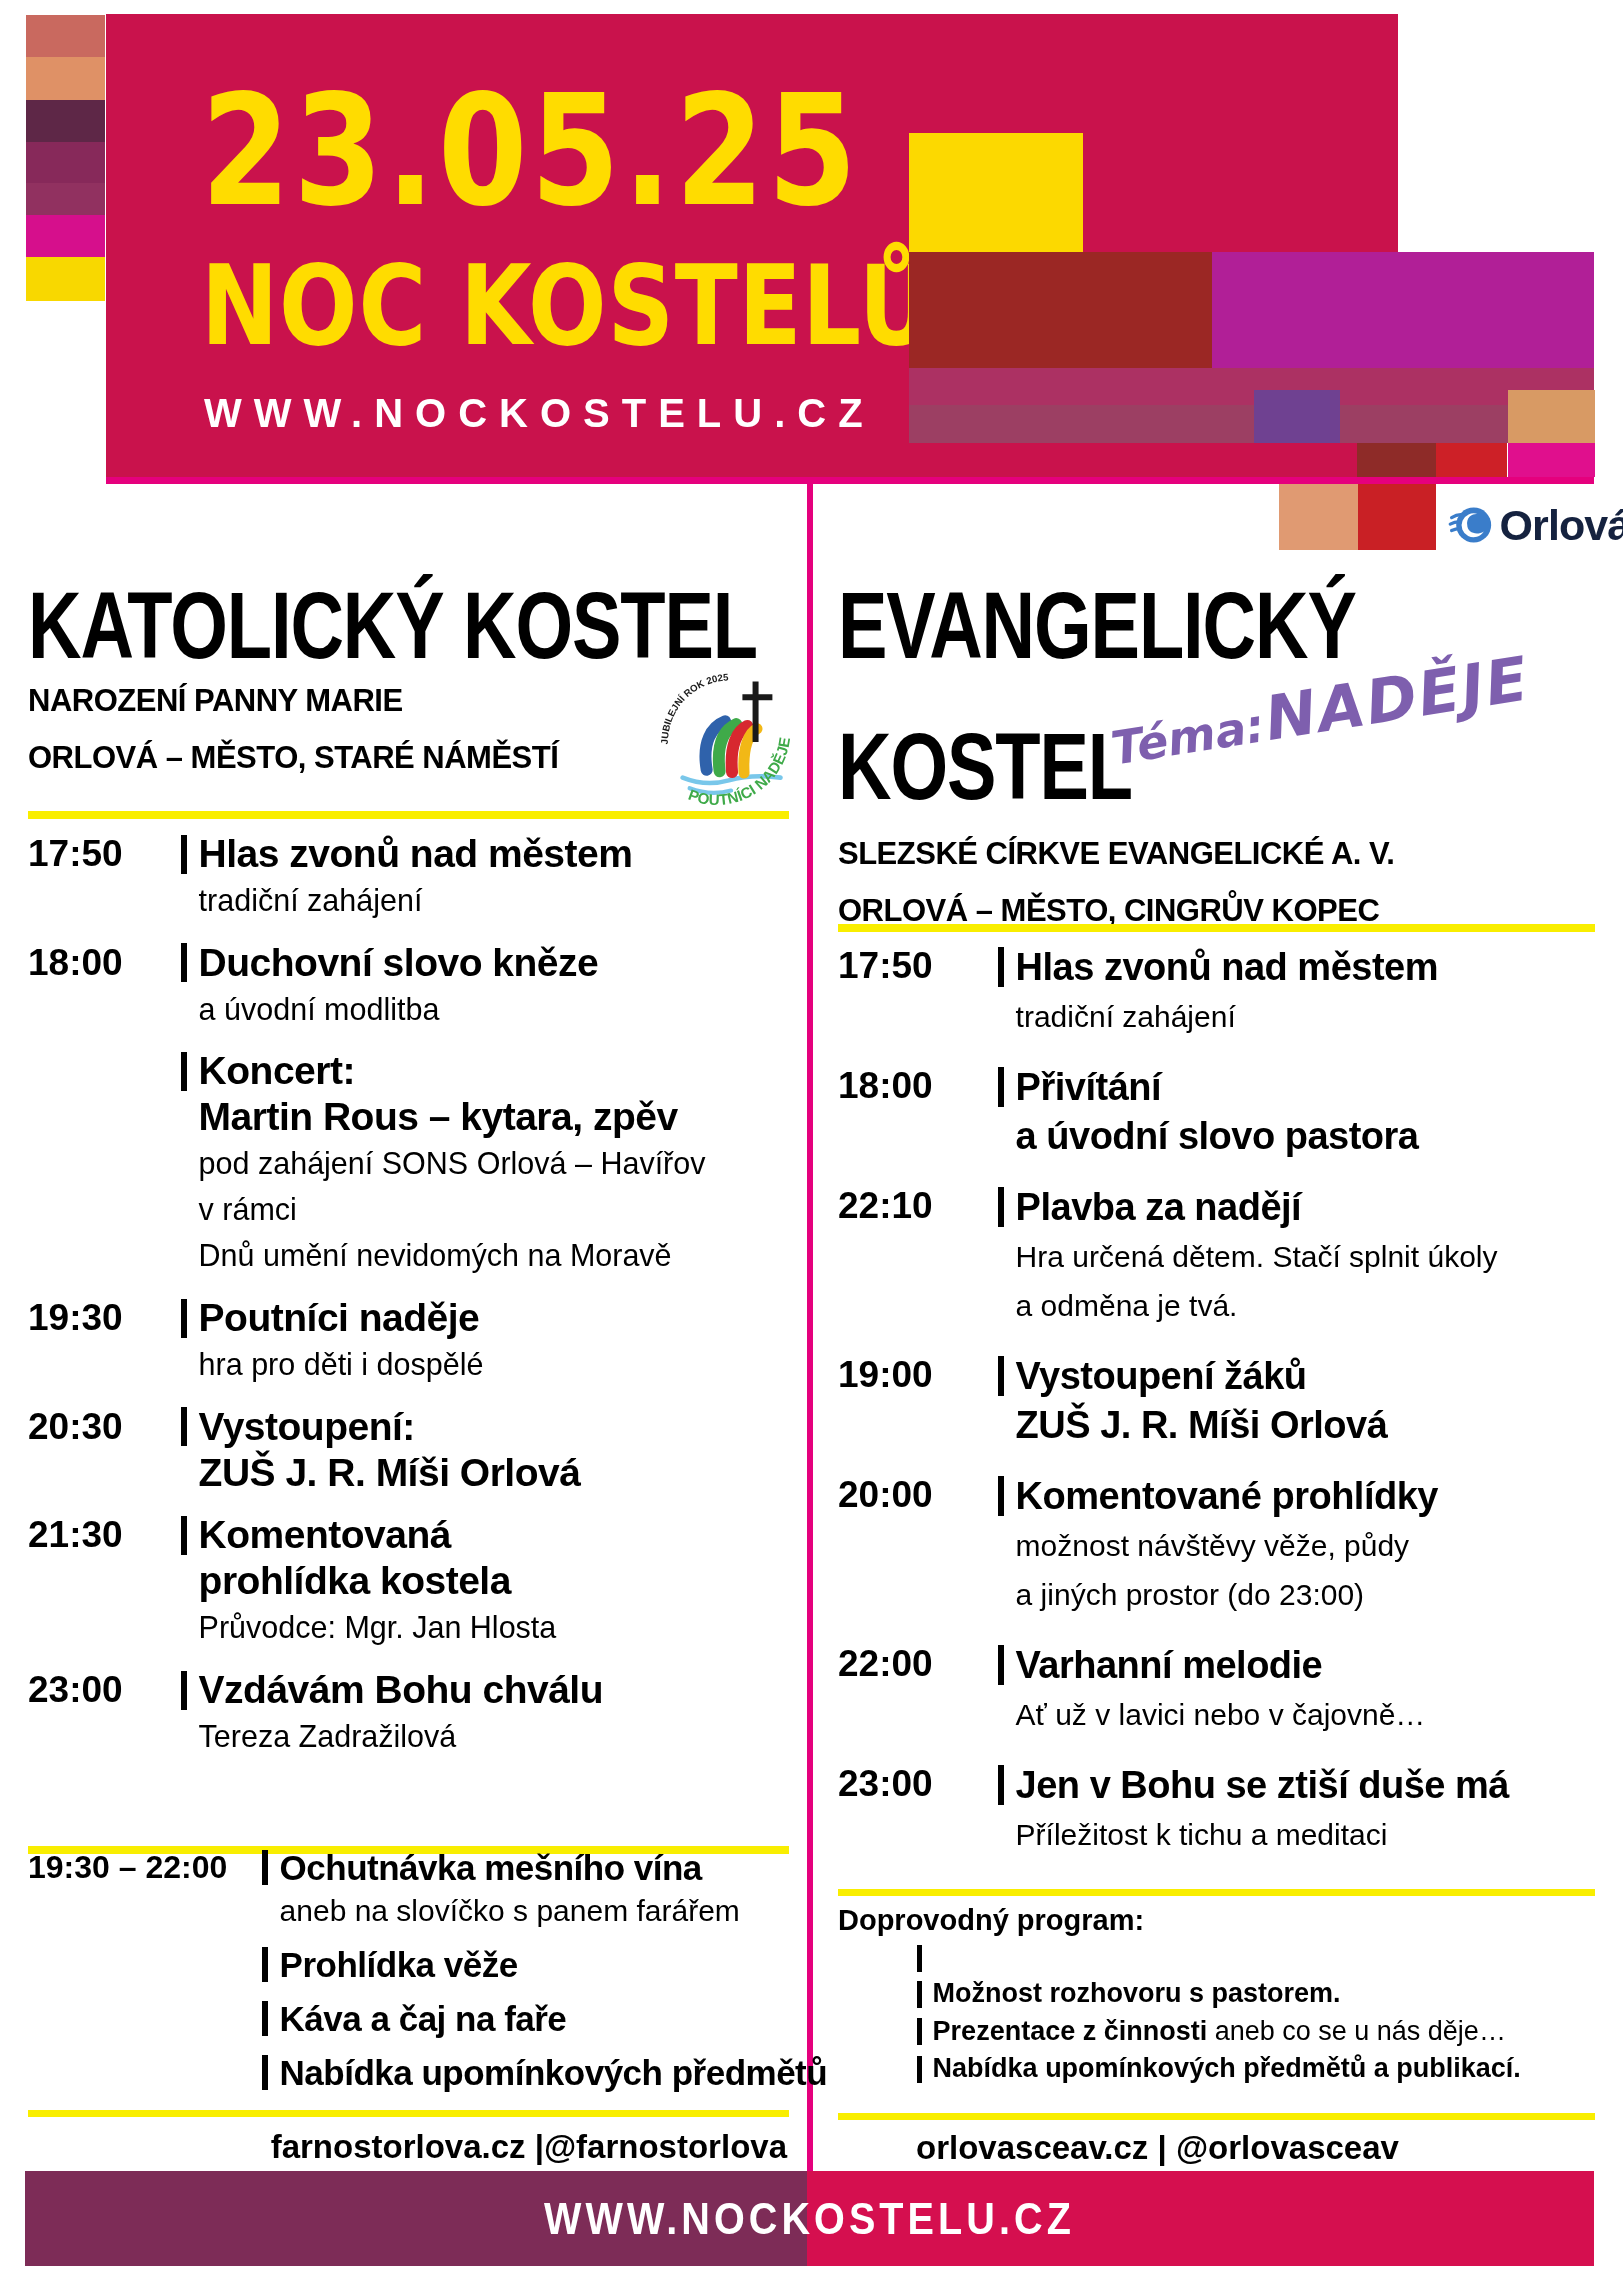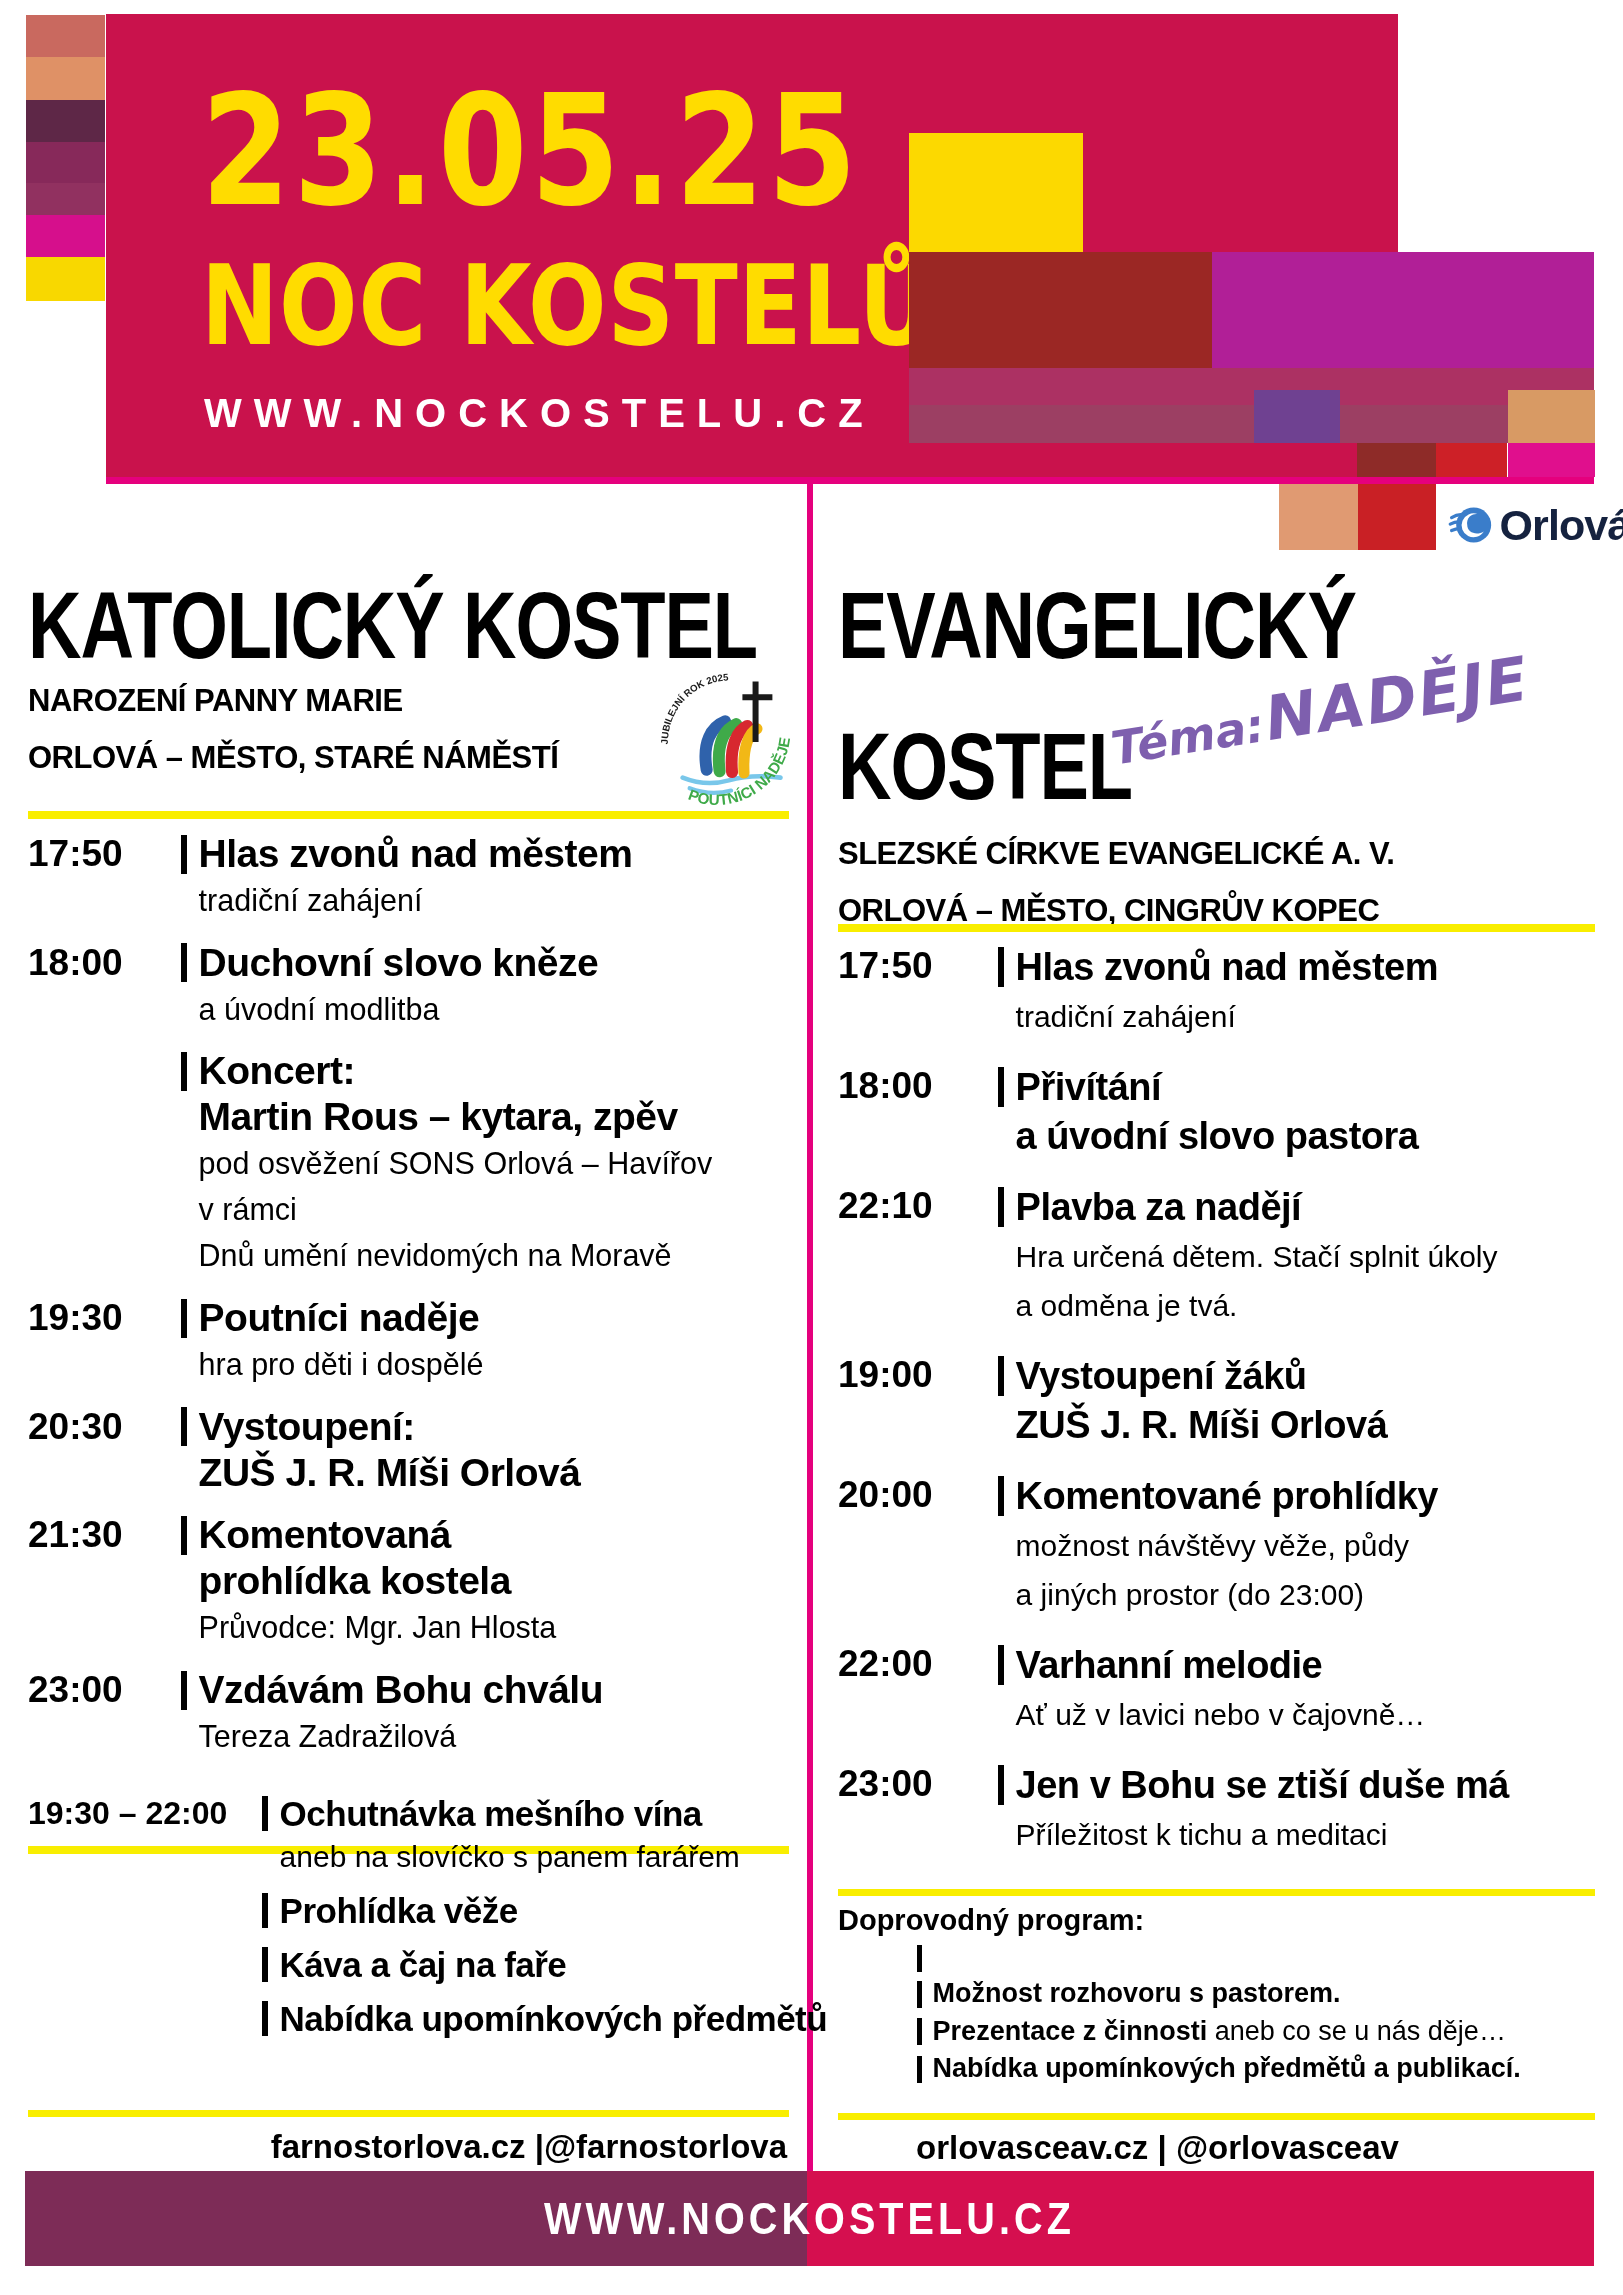--- a/index.html
+++ b/index.html
@@ -175,21 +175,21 @@
         </div>
       </div>
       <div class="row">
         <div class="time"></div>
         <div class="stack">
           <div class="tl">
             <div class="bar"></div>
             <div class="title">Koncert:</div>
           </div>
           <div class="title t2">Martin Rous – kytara, zpěv</div>
-          <div class="sub">pod osvěžení SONS Orlová – Havířov</div>
+          <div class="sub">pod zahájení SONS Orlová – Havířov</div>
           <div class="sub">v rámci</div>
           <div class="sub">Dnů umění nevidomých na Moravě</div>
         </div>
       </div>
       <div class="row">
         <div class="time">19:30</div>
         <div class="stack">
           <div class="tl">
             <div class="bar"></div>
             <div class="title">Poutníci naděje</div>
@@ -225,21 +225,21 @@
             <div class="bar"></div>
             <div class="title">Vzdávám Bohu chválu</div>
           </div>
           <div class="sub">Tereza Zadražilová</div>
         </div>
       </div>
     </div>
 
   <div class="yline" style="left:28px;top:1846px;width:761px;"></div>
 
-  <div class="abs sched" id="lc-extra" style="left:28px;top:1792px;width:768px;">
+  <div class="abs sched" id="lc-extra" style="left:28px;top:1846px;width:768px;">
       <div class="row">
         <div class="time">19:30 – 22:00</div>
         <div class="stack">
           <div class="tl">
             <div class="bar"></div>
             <div class="title">Ochutnávka mešního vína</div>
           </div>
           <div class="sub">aneb na slovíčko s panem farářem</div>
         </div>
       </div>

